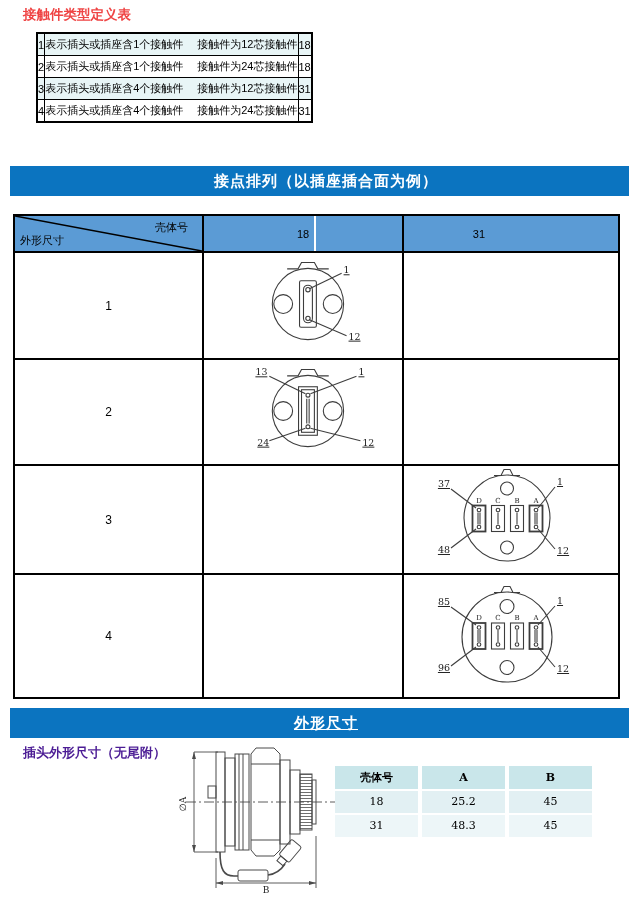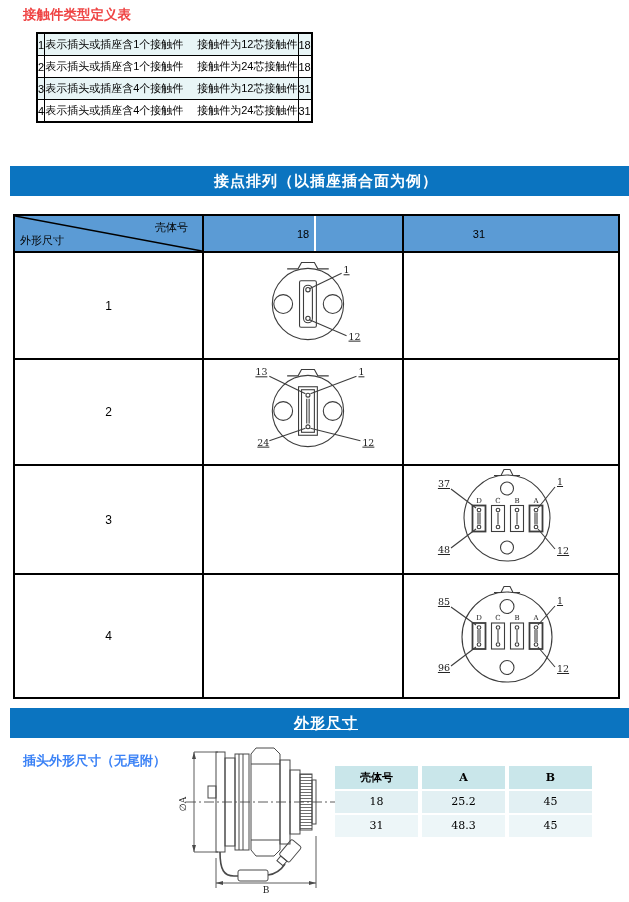--- a/index.html
+++ b/index.html
@@ -10,21 +10,21 @@
   }
   .abs{position:absolute;}
 
   
   .doc-title{left:23px;top:6px;font-size:13.5px;font-weight:bold;color:#ef4444;}
   .banner{left:10px;width:619px;height:30px;background:#0b74c0;color:#fff;
           font-size:15px;font-weight:bold;line-height:30px;padding-left:13px;
           box-sizing:border-box;letter-spacing:1px;text-align:center;}
   .banner1{top:166px;}
   .banner2{top:708px;text-decoration:underline;}
-  .sub-title{left:23px;top:744px;font-size:13px;font-weight:bold;color:#3b82f6;margin-top:8px;}
+  .sub-title{left:23px;top:744px;font-size:13px;font-weight:bold;color:#4c1d95;}
 
   
   .def-table{left:36px;top:32px;border-collapse:collapse;table-layout:fixed;}
   .def-table td,.def-table th{border:1px solid #000;font-size:11px;text-align:center;
       padding:0;overflow:hidden;white-space:nowrap;}
   .def-table{border:2px solid #000;}
   .def-table th{height:21px;background:#d2ecee;font-weight:bold;}
   .def-table td{height:21px;background:#fff;}
   .def-table tr.alt td{background:#e8f5f6;}
   .c-code{width:78px;} .c-def{width:376px;} .c-shell{width:99px;}

